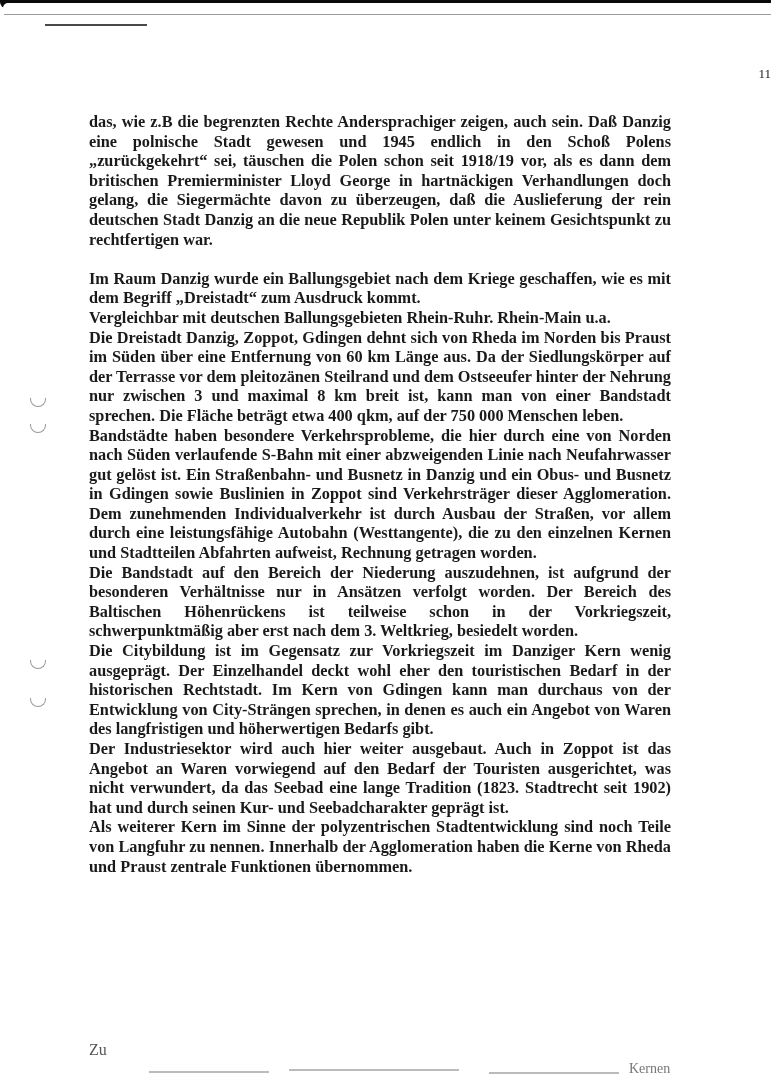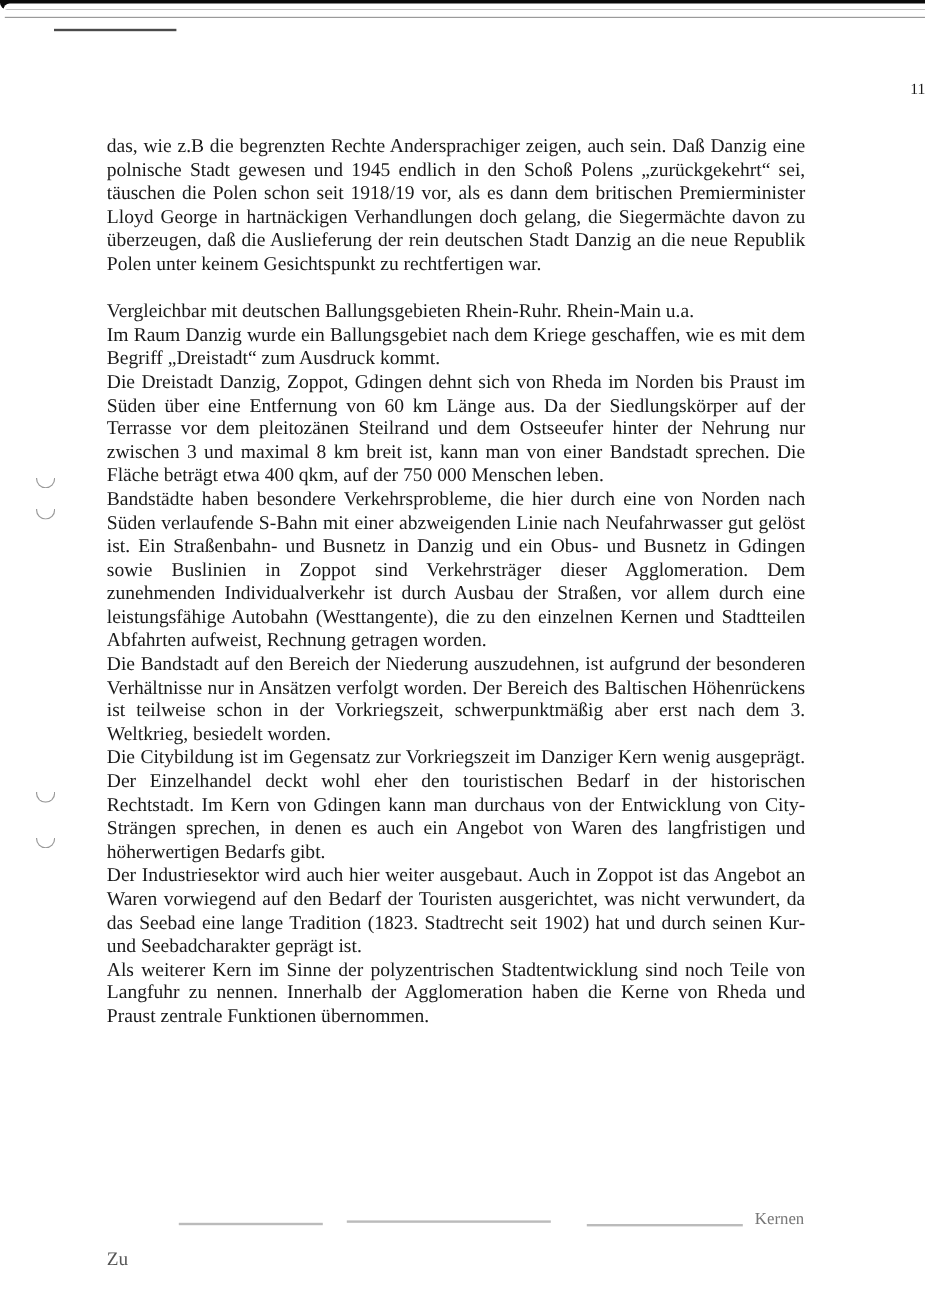--- a/index.html
+++ b/index.html
@@ -27,28 +27,28 @@
     background: #4a4a4a;
   }
   .page-number {
     position: absolute; left: 0; top: 66px; width: 771px;
     text-align: right; font-size: 13px;
   }
   .body-text {
     position: absolute; left: 89px; top: 112px; width: 582px;
     font-size: 16.3px; line-height: 19.6px;
   }
-  .para { margin: 0; text-align: justify; text-align-last: left; }
+  .para { margin: 0; text-align: justify; text-align-last: left; font-weight: bold; }
   .para.gap { margin-bottom: 19.6px; }
   .trailing {
     position: absolute; left: 89px; top: 993px; width: 600px;
     font-size: 16px; color: #555; margin-top: 48px;
   }
   .trailing2 {
-    position: absolute; left: 89px; top: 1017px; width: 600px; height: 8px; font-family: Liberation Serif, serif;
+    position: absolute; left: 89px; top: 1069px; width: 600px; height: 8px; font-family: Liberation Serif, serif;
   }
   .trailing2 .smear {
     position: absolute; height: 2px; background: #bbb;
   }
   .hole {
     position: absolute; left: 30px; width: 14px; height: 8px;
     border: 1.4px solid #777; border-top: none;
     border-radius: 0 0 10px 10px;
     opacity: 0.75;
   }
@@ -64,22 +64,22 @@
 
 <div class="page-number">11</div>
 
 <div class="hole" style="top:398px"></div>
 <div class="hole" style="top:424px"></div>
 <div class="hole" style="top:660px"></div>
 <div class="hole" style="top:698px"></div>
 
 <div class="body-text">
   <p class="para gap">das, wie z.B die begrenzten Rechte Andersprachiger zeigen, auch sein. Daß Danzig eine polnische Stadt gewesen und 1945 endlich in den Schoß Polens „zurückgekehrt“ sei, täuschen die Polen schon seit 1918/19 vor, als es dann dem britischen Premierminister Lloyd George in hartnäckigen Verhandlungen doch gelang, die Siegermächte davon zu überzeugen, daß die Auslieferung der rein deutschen Stadt Danzig an die neue Republik Polen unter keinem Gesichtspunkt zu rechtfertigen war.</p>
+  <p class="para">Im Raum Danzig wurde ein Ballungsgebiet nach dem Kriege geschaffen, wie es mit dem Begriff „Dreistadt“ zum Ausdruck kommt.</p>
   <p class="para">Vergleichbar mit deutschen Ballungsgebieten Rhein-Ruhr. Rhein-Main u.a.</p>
-  <p class="para">Im Raum Danzig wurde ein Ballungsgebiet nach dem Kriege geschaffen, wie es mit dem Begriff „Dreistadt“ zum Ausdruck kommt.</p>
   <p class="para">Die Dreistadt Danzig, Zoppot, Gdingen dehnt sich von Rheda im Norden bis Praust im Süden über eine Entfernung von 60 km Länge aus. Da der Siedlungskörper auf der Terrasse vor dem pleitozänen Steilrand und dem Ostseeufer hinter der Nehrung nur zwischen 3 und maximal 8 km breit ist, kann man von einer Bandstadt sprechen. Die Fläche beträgt etwa 400 qkm, auf der 750 000 Menschen leben.</p>
   <p class="para">Bandstädte haben besondere Verkehrsprobleme, die hier durch eine von Norden nach Süden verlaufende S-Bahn mit einer abzweigenden Linie nach Neufahrwasser gut gelöst  ist. Ein Straßenbahn- und Busnetz in Danzig und ein Obus- und Busnetz in Gdingen sowie Buslinien in Zoppot sind Verkehrsträger dieser Agglomeration. Dem zunehmenden Individualverkehr ist durch Ausbau der Straßen, vor allem durch eine leistungsfähige Autobahn (Westtangente), die zu den einzelnen Kernen und Stadtteilen Abfahrten aufweist, Rechnung getragen worden.</p>
   <p class="para">Die Bandstadt auf den Bereich der Niederung auszudehnen, ist aufgrund der besonderen Verhältnisse nur in Ansätzen verfolgt worden. Der Bereich des Baltischen Höhenrückens ist teilweise schon in der Vorkriegszeit, schwerpunktmäßig aber erst nach dem 3. Weltkrieg, besiedelt worden.</p>
   <p class="para">Die Citybildung ist im Gegensatz zur Vorkriegszeit im Danziger Kern wenig ausgeprägt. Der Einzelhandel deckt wohl eher den touristischen Bedarf in der historischen Rechtstadt. Im Kern von Gdingen kann man durchaus von der Entwicklung von City-Strängen sprechen, in denen es auch ein Angebot von Waren des langfristigen und höherwertigen Bedarfs gibt.</p>
   <p class="para">Der Industriesektor wird auch hier weiter ausgebaut. Auch in Zoppot ist das Angebot an Waren vorwiegend auf den Bedarf der Touristen ausgerichtet, was nicht verwundert, da das Seebad eine lange Tradition (1823. Stadtrecht seit 1902) hat und durch seinen Kur- und Seebadcharakter geprägt ist.</p>
   <p class="para">Als weiterer  Kern im Sinne der polyzentrischen Stadtentwicklung sind noch Teile von Langfuhr zu nennen. Innerhalb der Agglomeration haben die Kerne von Rheda und Praust zentrale Funktionen übernommen.</p>
 </div>
 
 <div class="trailing">Zu</div>
 <div class="trailing2">

